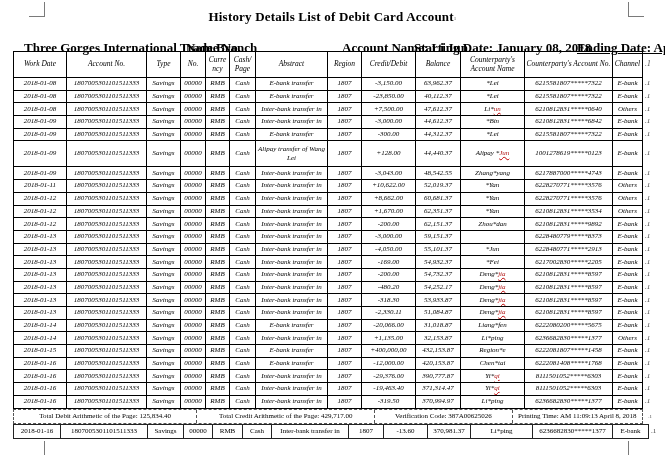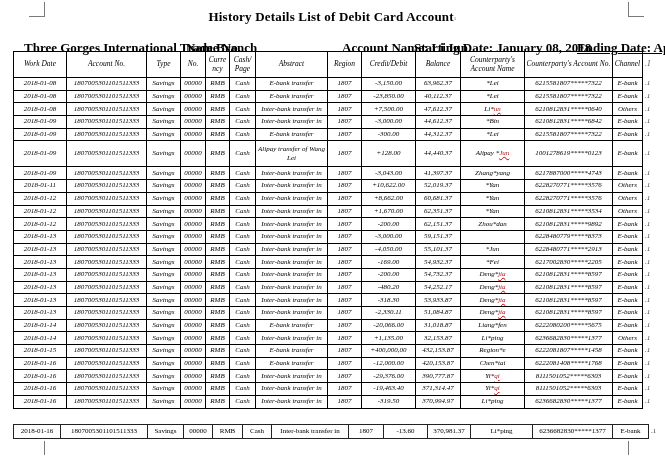--- a/index.html
+++ b/index.html
@@ -222,21 +222,21 @@
         <tr class="normal">
           <td>2018-01-09</td>
           <td>1807005301101511333</td>
           <td>Savings</td>
           <td>00000</td>
           <td>RMB</td>
           <td>Cash</td>
           <td class="abstract">Inter-bank transfer in</td>
           <td>1807</td>
           <td>-3,043.00</td>
-          <td>41,397.37</td>
+          <td>48,542.55</td>
           <td>Zhang*yang</td>
           <td>6217887000*****4743</td>
           <td>E-bank</td>
           <td class="pmark">.1</td>
         </tr>
         <tr class="normal">
           <td>2018-01-11</td>
           <td>1807005301101511333</td>
           <td>Savings</td>
           <td>00000</td>
@@ -519,20 +519,27 @@
           <td>-319.50</td>
           <td>370,994.97</td>
           <td>Li*ping</td>
           <td>6236682830*****1377</td>
           <td>E-bank</td>
           <td class="pmark">.1</td>
         </tr>
       </tbody>
   </table>
 
+  <div class="pagefooter">
+    <div class="sec debit">Total Debit Arithmetic of the Page: 125,834.40</div>
+    <div class="sec credit">Total Credit Arithmetic of the Page: 429,717.00</div>
+    <div class="sec verif">Verification Code: 387A00625026</div>
+    <div class="sec ptime">Printing Time: AM 11:09:13 April 8, 2018</div>
+    <span class="pmark">.1</span>
+  </div>
 
   <table class="cont">
     <colgroup>
       <col style="width:47px">
         <col style="width:87px">
         <col style="width:36px">
         <col style="width:29px">
       <col style="width:30px">
         <col style="width:29px">
         <col style="width:77px">

